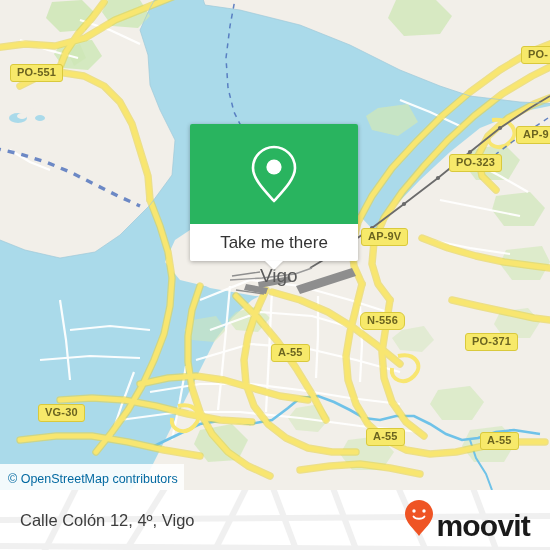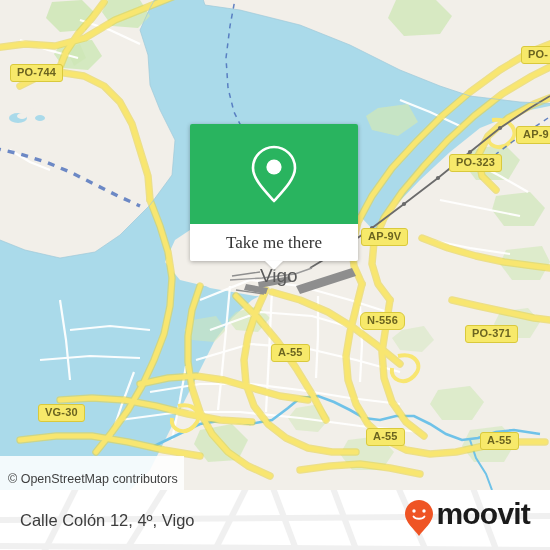--- a/index.html
+++ b/index.html
@@ -55,23 +55,23 @@
     white-space: nowrap;
   }
 
   
   #attribution {
     position: absolute;
     left: 0;
     bottom: 0;
     height: 22px;
     line-height: 22px;
-    padding: 12px 6px 0 8px;
+    padding: 4px 6px 0 8px;
     background: rgba(255,255,255,0.86);
-    color: #404040;
+    color: #0369a1;
     font-size: 12.5px;
     font-family: "Liberation Sans", sans-serif;
     white-space: nowrap;
   }
 
   
   #callout {
     position: absolute;
     left: 190px;
     top: 124px;
@@ -95,21 +95,21 @@
     height: 37px;
     border-radius: 0 0 2px 2px;
     display: flex;
     align-items: center;
     justify-content: center;
     position: relative;
   }
   #callout-label {
     color: #333333;
     font-size: 17px;
-    font-family: Liberation Serif, serif;
+    font-family: Liberation Sans, sans-serif;
     white-space: nowrap;
   }
   #callout-tail {
     position: absolute;
     left: 50%;
     margin-left: -9px;
     bottom: -9px;
     width: 0; height: 0;
     border-left: 9px solid transparent;
     border-right: 9px solid transparent;
@@ -145,21 +145,21 @@
     gap: 44px;
   }
   #address {
     color: #3c3c3c;
     font-size: 16.5px;
     font-family: "Liberation Sans", sans-serif;
     white-space: nowrap;
   }
   #brand {
     display: flex;
-    align-items: flex-start;
+    align-items: flex-end;
     gap: 2px;
   }
   #brand-word {
     color: #1a1a1a;
     font-size: 30px;
     font-weight: bold;
     letter-spacing: -0.8px;
     font-family: "Liberation Sans", sans-serif;
     line-height: 30px;
   }
@@ -342,28 +342,28 @@
           <path d="M -6,148 L 20,154 L 46,162 L 70,172 L 94,184 L 118,196 L 140,206"></path>
         </g>
 
         <path d="M -10,236 L 0,240 L 25,250 L 60,258 L 95,252 L 120,235 L 150,205
                  L 172,175 L 175,140 L 160,110 L 150,85 L 148,55 L 140,30 L 150,8 L 160,-10" stroke="#9fc9d9" stroke-width="1" fill="none" opacity="0.7"></path>
         <path d="M 560,104 L 520,102 L 470,96 L 440,86 L 400,70 L 350,45 L 300,25 L 240,10 L 205,5 L 200,-10" stroke="#9fc9d9" stroke-width="1" fill="none" opacity="0.7"></path>
 
       </g>
     </svg>
 
-    <div class="shield" style="left:10px;  top:64px;">PO-744</div>
+    <div class="shield" style="left:10px;  top:64px;">PO-551</div>
     <div class="shield" style="left:521px; top:46px;">PO-</div>
     <div class="shield" style="left:516px; top:126px;">AP-9</div>
     <div class="shield" style="left:410px; top:154px;margin-left:39px;">PO-323</div>
     <div class="shield" style="left:361px; top:228px;">AP-9V</div>
     <div class="shield" style="left:360px; top:312px;border-radius:6px;">N-556</div>
     <div class="shield" style="left:271px; top:344px;">A-55</div>
-    <div class="shield" style="left:465px; top:325px;">PO-371</div>
+    <div class="shield" style="left:465px; top:333px;">PO-371</div>
     <div class="shield" style="left:38px;  top:404px;">VG-30</div>
     <div class="shield" style="left:366px; top:428px;">A-55</div>
     <div class="shield" style="left:480px; top:432px;">A-55</div>
 
     <div class="city-label" style="left:231px; top:265px;margin-left:29px;">Vigo</div>
 
     <div id="attribution">© OpenStreetMap contributors</div>
   </div>
 
   <div id="callout">

